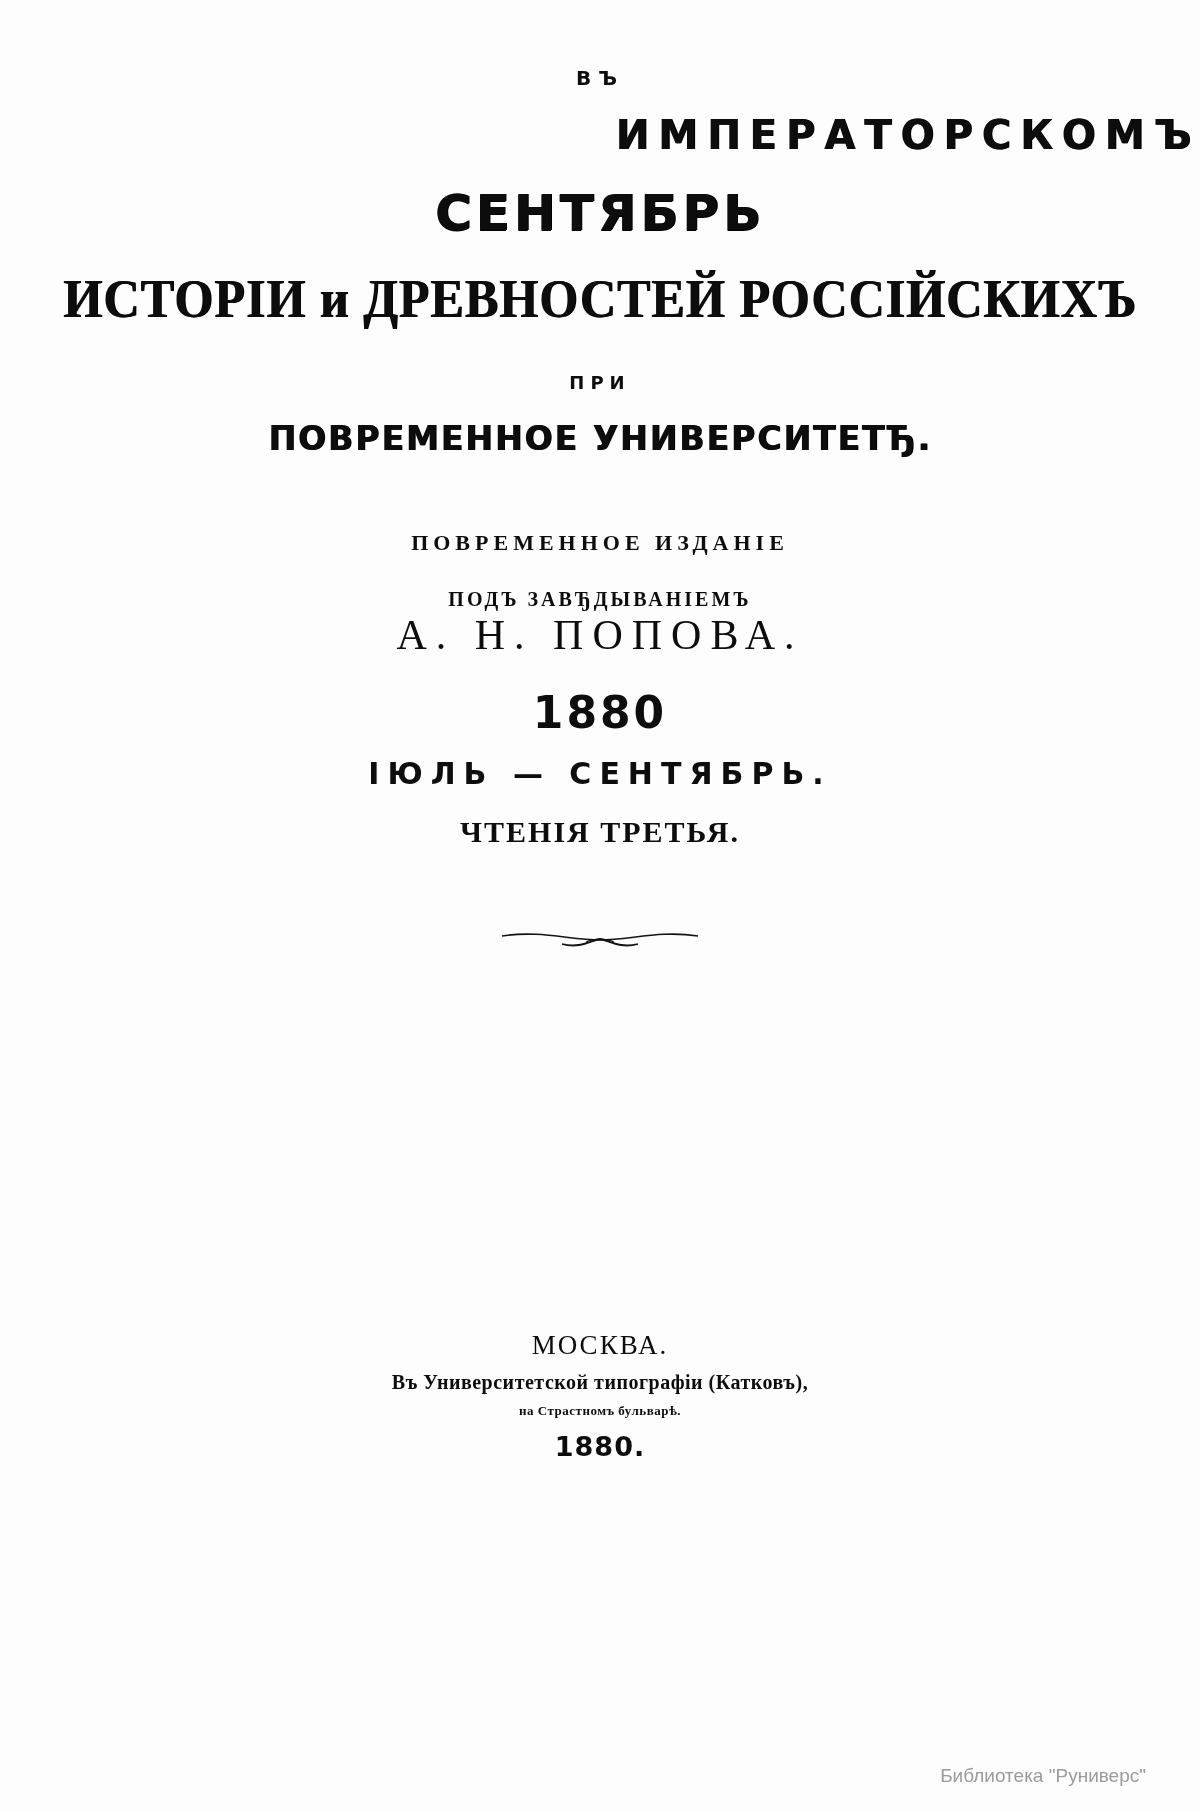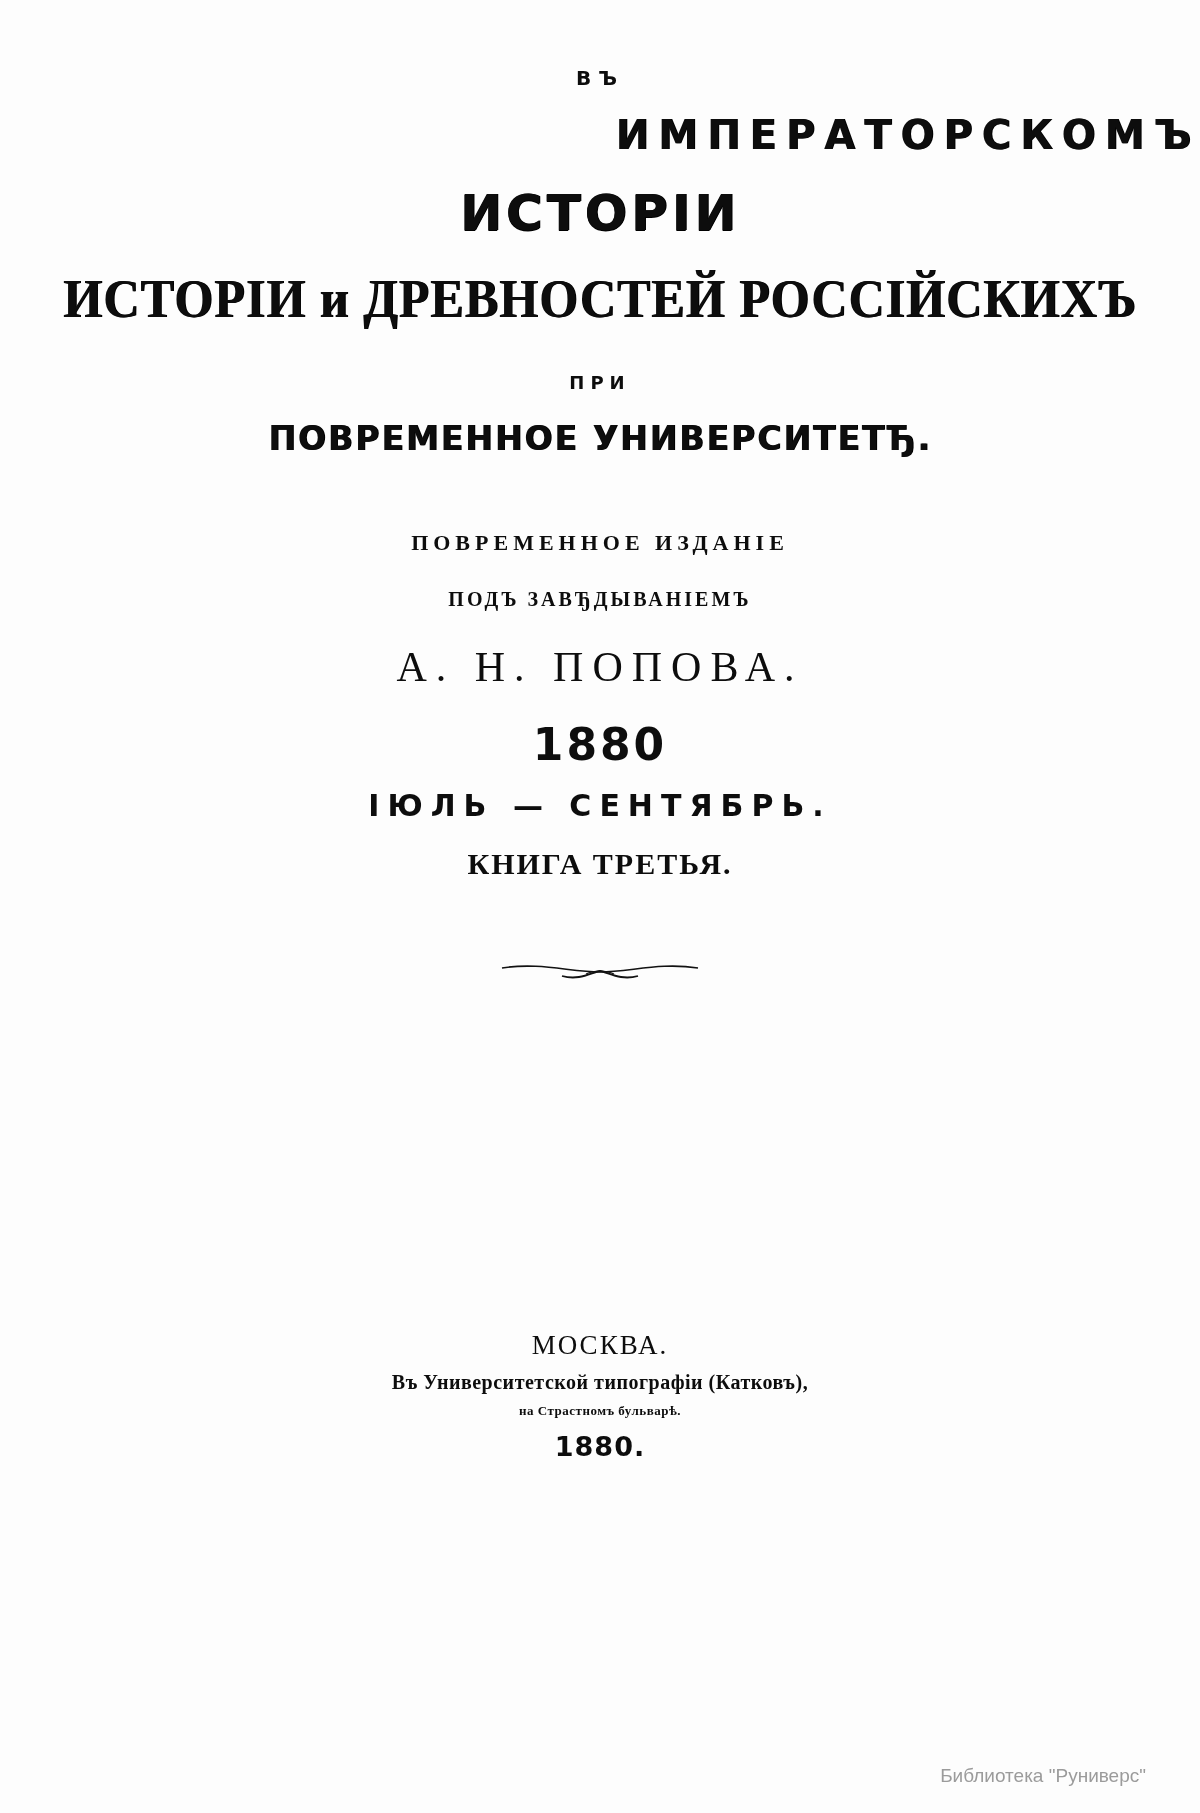--- a/index.html
+++ b/index.html
@@ -118,21 +118,20 @@
     font-size: 20px;
     letter-spacing: 3px;
     margin-top: 32px;
   }
 
   .t-editor {
     font-family: "Liberation Serif", serif;
     font-weight: normal;
     font-size: 42px;
     letter-spacing: 9px;
-    margin-top: 32px;
   }
 
   .t-year {
     font-family: "DejaVu Sans", sans-serif;
     font-weight: bold;
     font-size: 44px;
     letter-spacing: 3px;
     margin-top: 28px;
   }
 
@@ -211,39 +210,39 @@
 
 <div class="page">
 
   <div class="title-block">
 
 
     <span class="line t-vb">ВЪ</span>
 
     <span class="line t-imper">ИМПЕРАТОРСКОМЪ</span>
 
-    <span class="line t-obsh">ИСТОРІИ</span>
+    <span class="line t-obsh">СЕНТЯБРЬ</span>
 
     <span class="line t-istorii">ИСТОРІИ и ДРЕВНОСТЕЙ РОССІЙСКИХЪ</span>
 
     <span class="line t-pri">ПРИ</span>
 
     <span class="line t-mosk">ПОВРЕМЕННОЕ УНИВЕРСИТЕТЂ.</span>
 
     <span class="line t-povrem">ПОВРЕМЕННОЕ ИЗДАНІЕ</span>
 
     <span class="line t-podzav">ПОДЪ ЗАВЂДЫВАНІЕМЪ</span>
 
     <span class="line t-editor">А. Н. ПОПОВА.</span>
 
     <span class="line t-year">1880</span>
 
     <span class="line t-months">ІЮЛЬ — СЕНТЯБРЬ.</span>
 
-    <span class="line t-book">КНИГА ТРЕТЬЯ.</span>
+    <span class="line t-book">ЧТЕНІЯ ТРЕТЬЯ.</span>
 
     <div class="ornament">
       <svg width="200" height="26" viewBox="0 0 200 26" xmlns="http://www.w3.org/2000/svg">
         <path d="M2 9 C 40 3, 70 13, 100 13 C 130 13, 160 3, 198 9" fill="none" stroke="#121212" stroke-width="1.6"></path>
         <path d="M62 17 C 80 22, 92 13, 100 12 C 108 13, 120 22, 138 17" fill="none" stroke="#121212" stroke-width="1.8"></path>
         <path d="M86 15 C 94 11, 106 11, 114 15" fill="none" stroke="#121212" stroke-width="1.2"></path>
       </svg>
     </div>
   </div>
 

